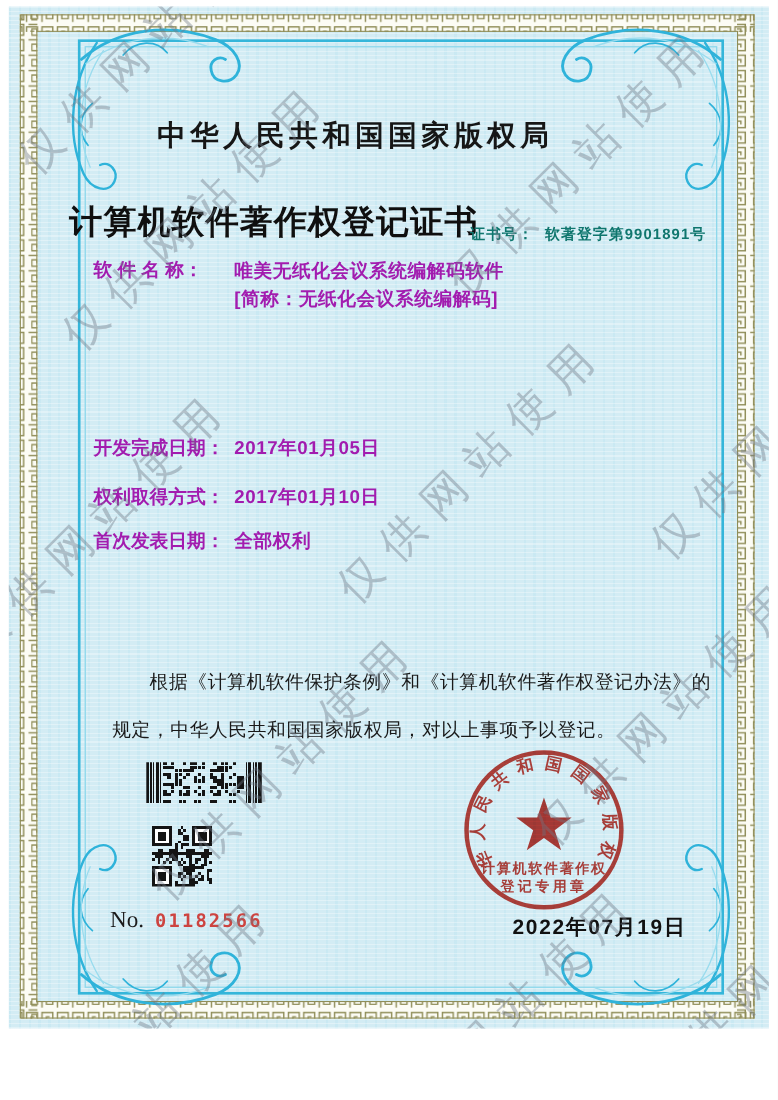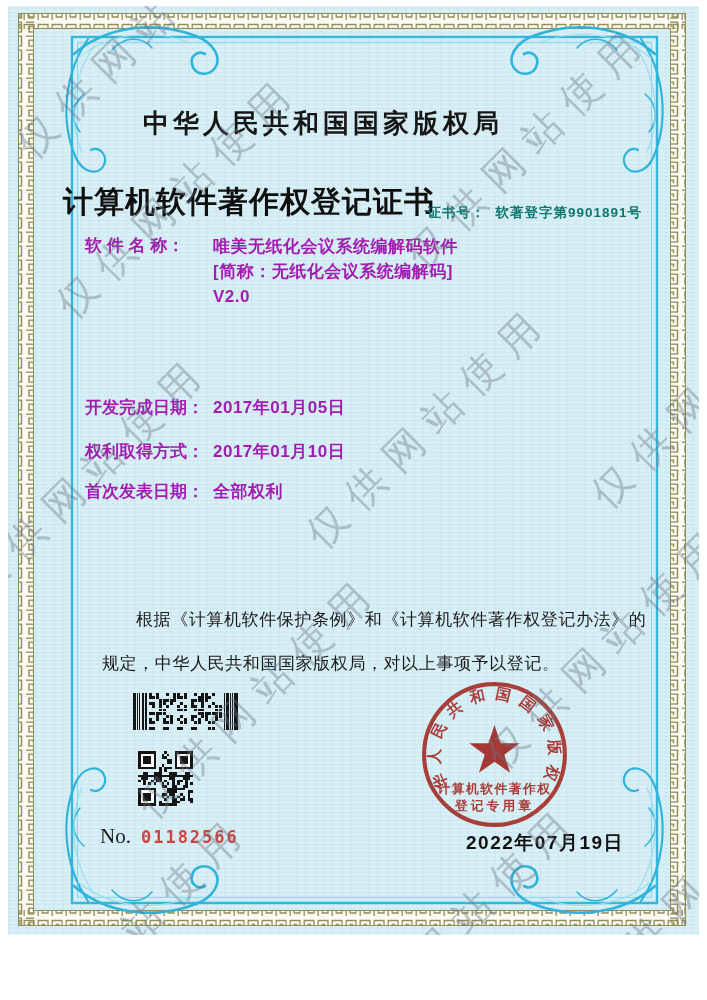--- a/index.html
+++ b/index.html
@@ -112,21 +112,21 @@
   <div class="layer">
 
     <div class="abs title">中华人民共和国国家版权局</div>
     <div class="abs subtitle">计算机软件著作权登记证书</div>
 
     <div class="abs certno">
       <span>证书号：</span><span class="gap"></span><span>软著登字第9901891号</span>
     </div>
 
     <div class="row" style="top:228px">
-      <span class="lbl">软 件 名 称：</span><span class="val"><div>唯美无纸化会议系统编解码软件</div><div>[简称：无纸化会议系统编解码]</div><div>V2.0</div></span>
+      <span class="lbl">软 件 名 称：</span><span class="val"><div>唯美无纸化会议系统编解码软件</div><div>[简称：无纸化会议系统编解码]</div></span>
     </div>
 
 
     <div class="row" style="top:390px">
       <span class="lbl">开发完成日期：</span><span class="val">2017年01月05日</span>
     </div>
 
     <div class="row" style="top:434px">
       <span class="lbl">权利取得方式：</span><span class="val">2017年01月10日</span>
     </div>

